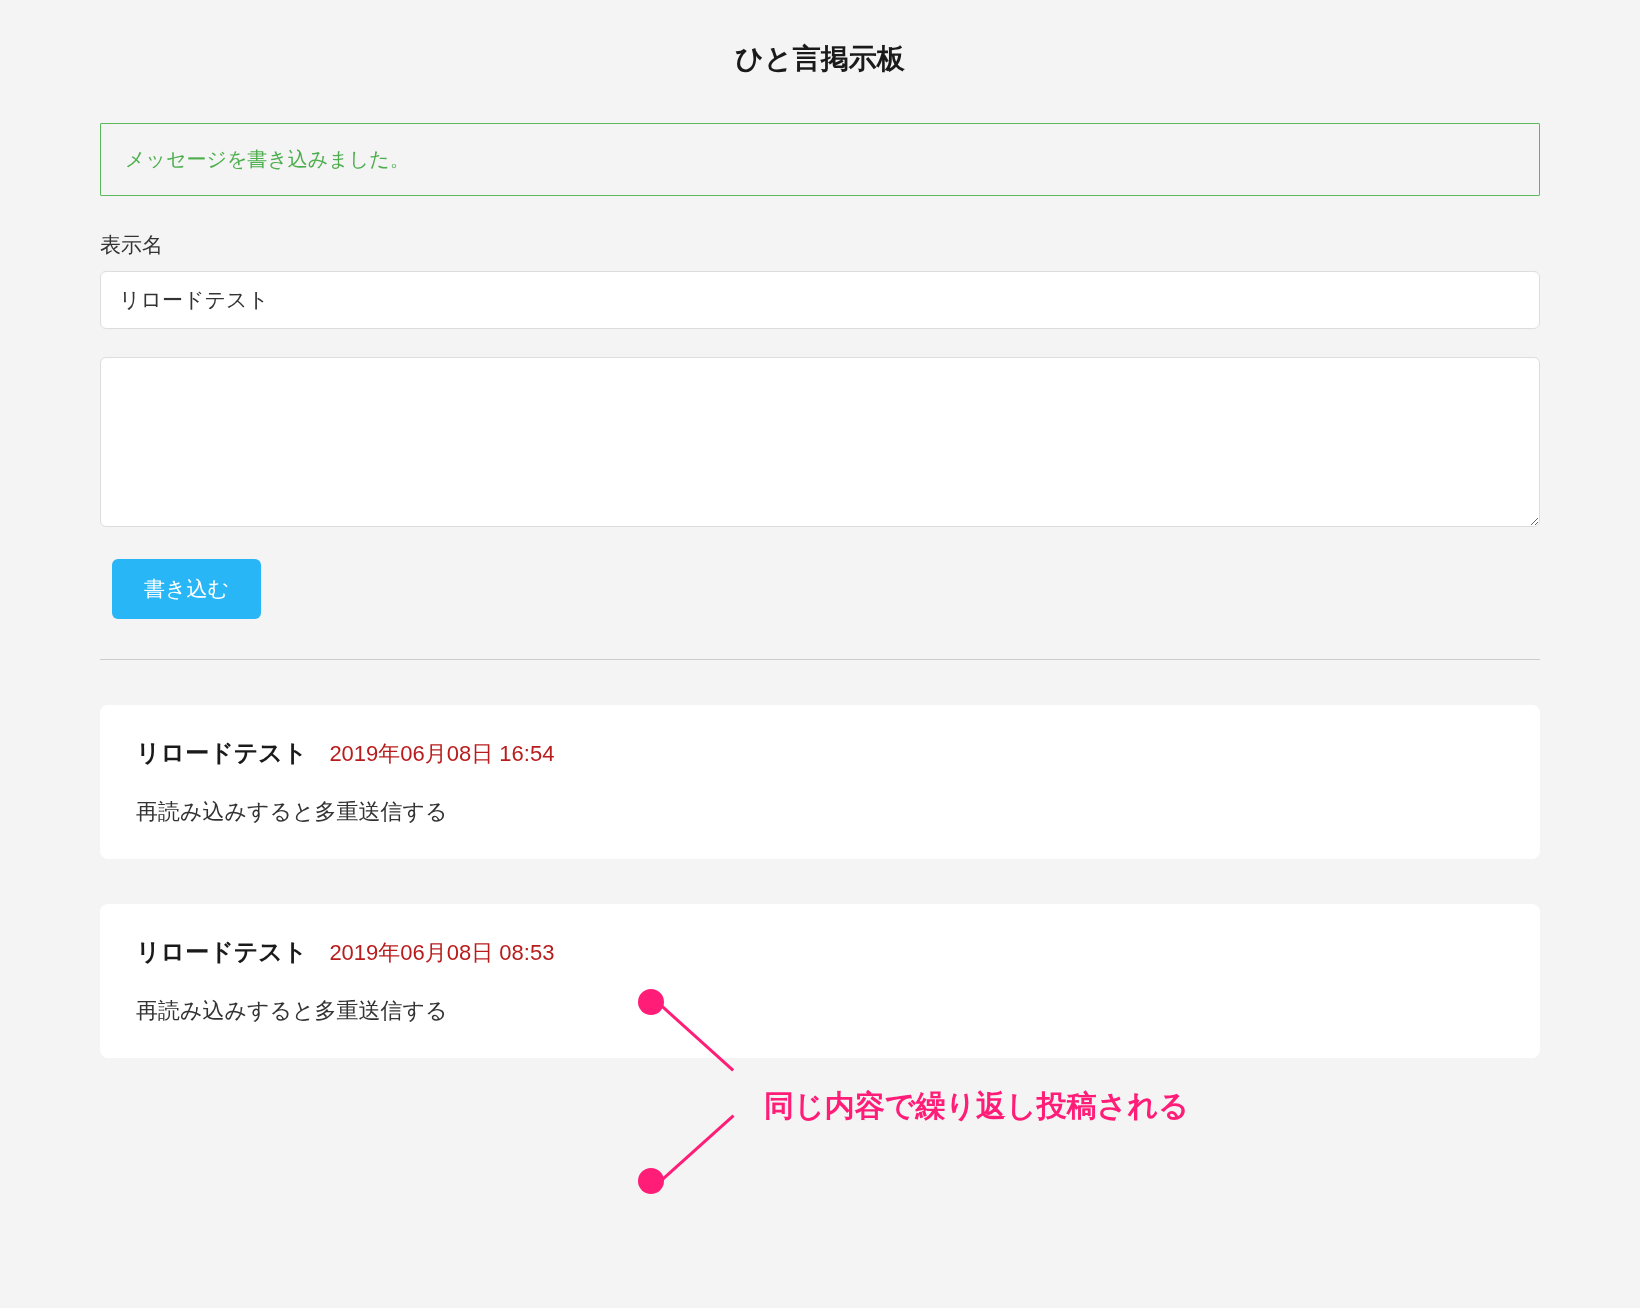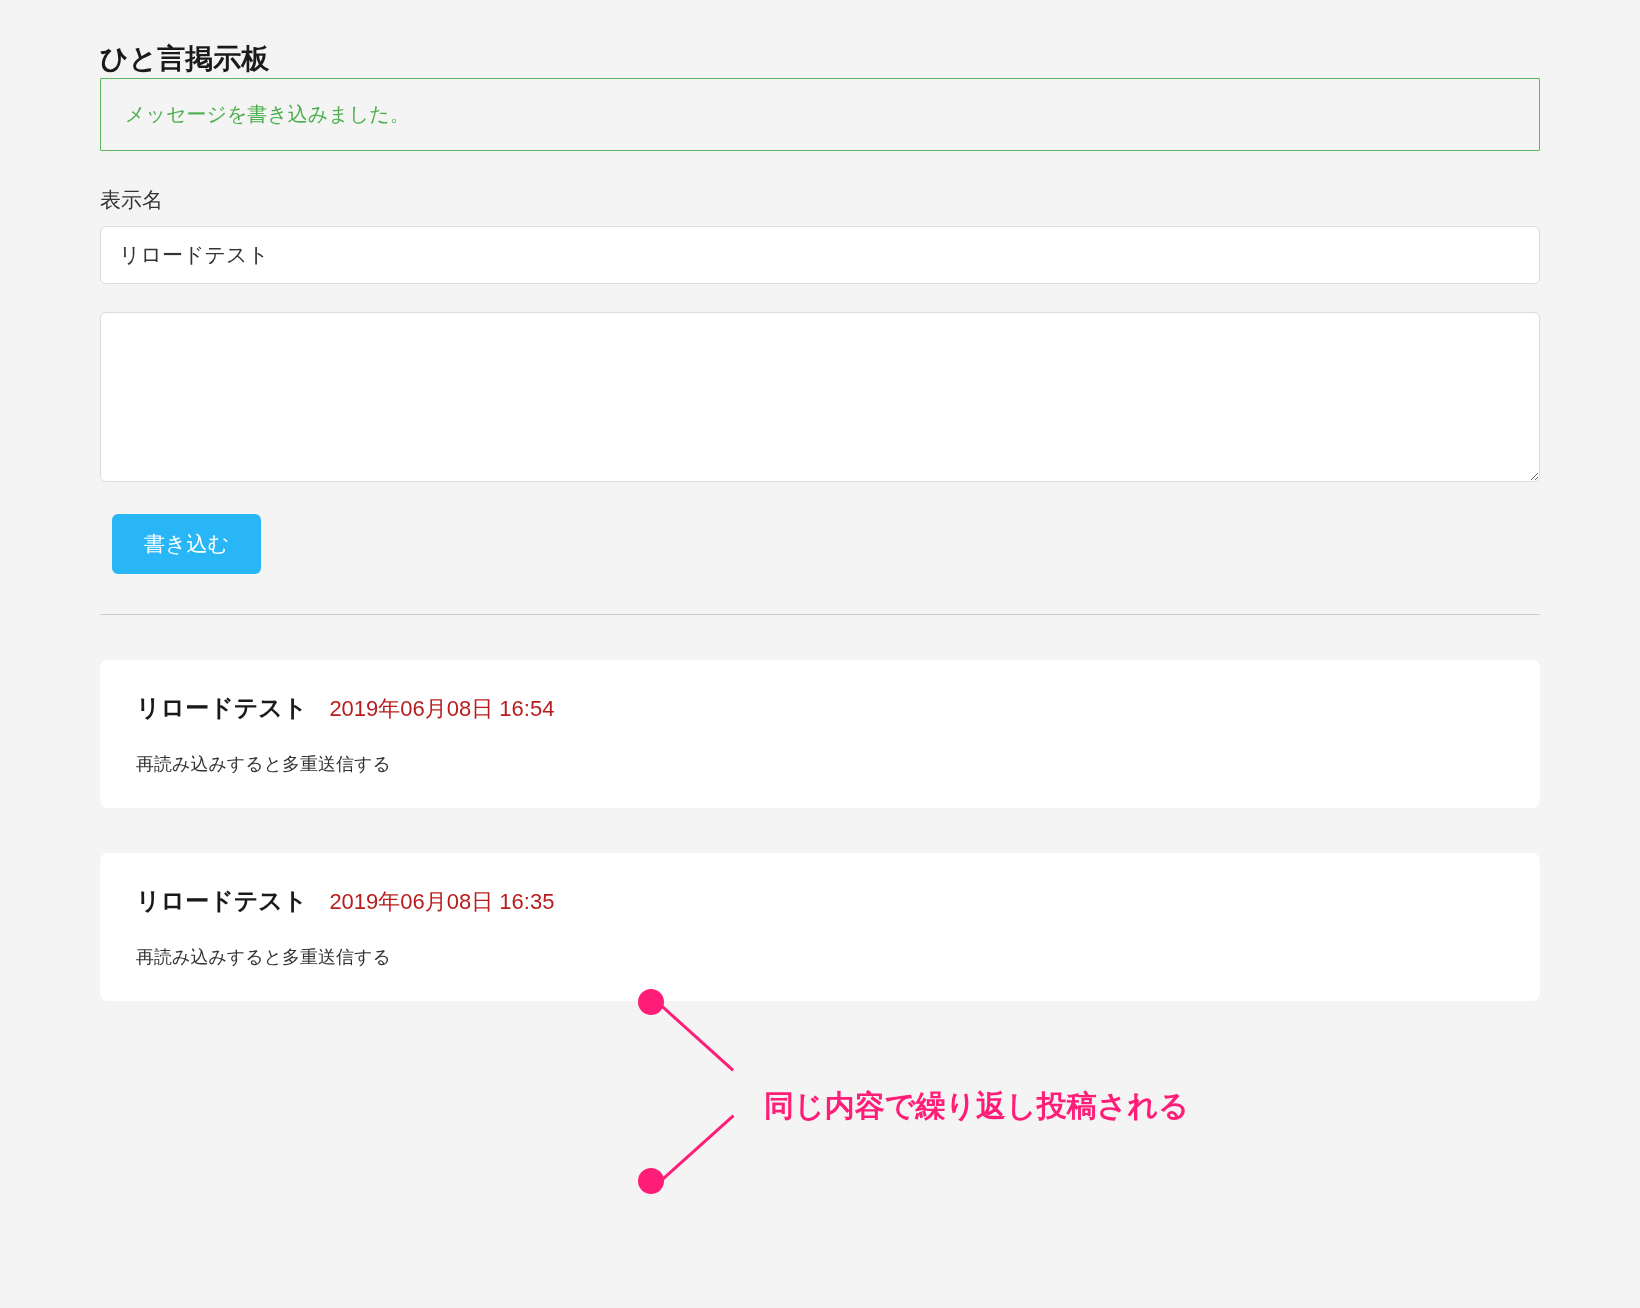--- a/index.html
+++ b/index.html
@@ -15,23 +15,24 @@
       height: 1308px;
       overflow-y: scroll;
       position: relative;
     }
     .container {
       max-width: 1480px;
       margin: 0 auto;
       padding: 40px 20px;
     }
     .page-title {
-      text-align: left;
+      text-align: center;
       font-size: 28px;
       font-weight: bold;
+      margin-bottom: 45px;
       color: #1a1a1a;
     }
     .alert-success {
       border: 1.5px solid #5cb85c;
       border-radius: 1px;
       padding: 22px 24px;
       margin-bottom: 35px;
       color: #4cae4c;
       font-size: 20px;
       background-color: transparent;
@@ -98,21 +99,21 @@
     .post-author {
       font-size: 24px;
       font-weight: bold;
       color: #1a1a1a;
     }
     .post-timestamp {
       font-size: 22px;
       color: #b91c1c;
     }
     .post-body {
-      font-size: 18px;
+      font-size: 22px;
       color: #333;
     }
     .annotation-layer {
       position: absolute;
       pointer-events: none;
       z-index: 100;
     }
     .annotation-dot {
       width: 26px;
       height: 26px;
@@ -162,21 +163,21 @@
     <div class="post-header">
       <span class="post-author">リロードテスト</span>
       <span class="post-timestamp">2019年06月08日 16:54</span>
     </div>
     <div class="post-body">再読み込みすると多重送信する</div>
   </div>
 
   <div class="post-card">
     <div class="post-header">
       <span class="post-author">リロードテスト</span>
-      <span class="post-timestamp">2019年06月08日 16:35</span>
+      <span class="post-timestamp">2019年06月08日 08:53</span>
     </div>
     <div class="post-body">再読み込みすると多重送信する</div>
   </div>
 </div>
 
 <div class="annotation-layer" style="top:0;left:0;width:100%;height:100%;">
   <div class="annotation-dot" style="top:989px;left:638px;"></div>
   <div class="annotation-line" style="top:1002px;left:659px;width:100px;transform:rotate(42deg);"></div>
   <div class="annotation-dot" style="top:1168px;left:638px;"></div>
   <div class="annotation-line" style="top:1181px;left:659px;width:100px;transform:rotate(-42deg);"></div>

